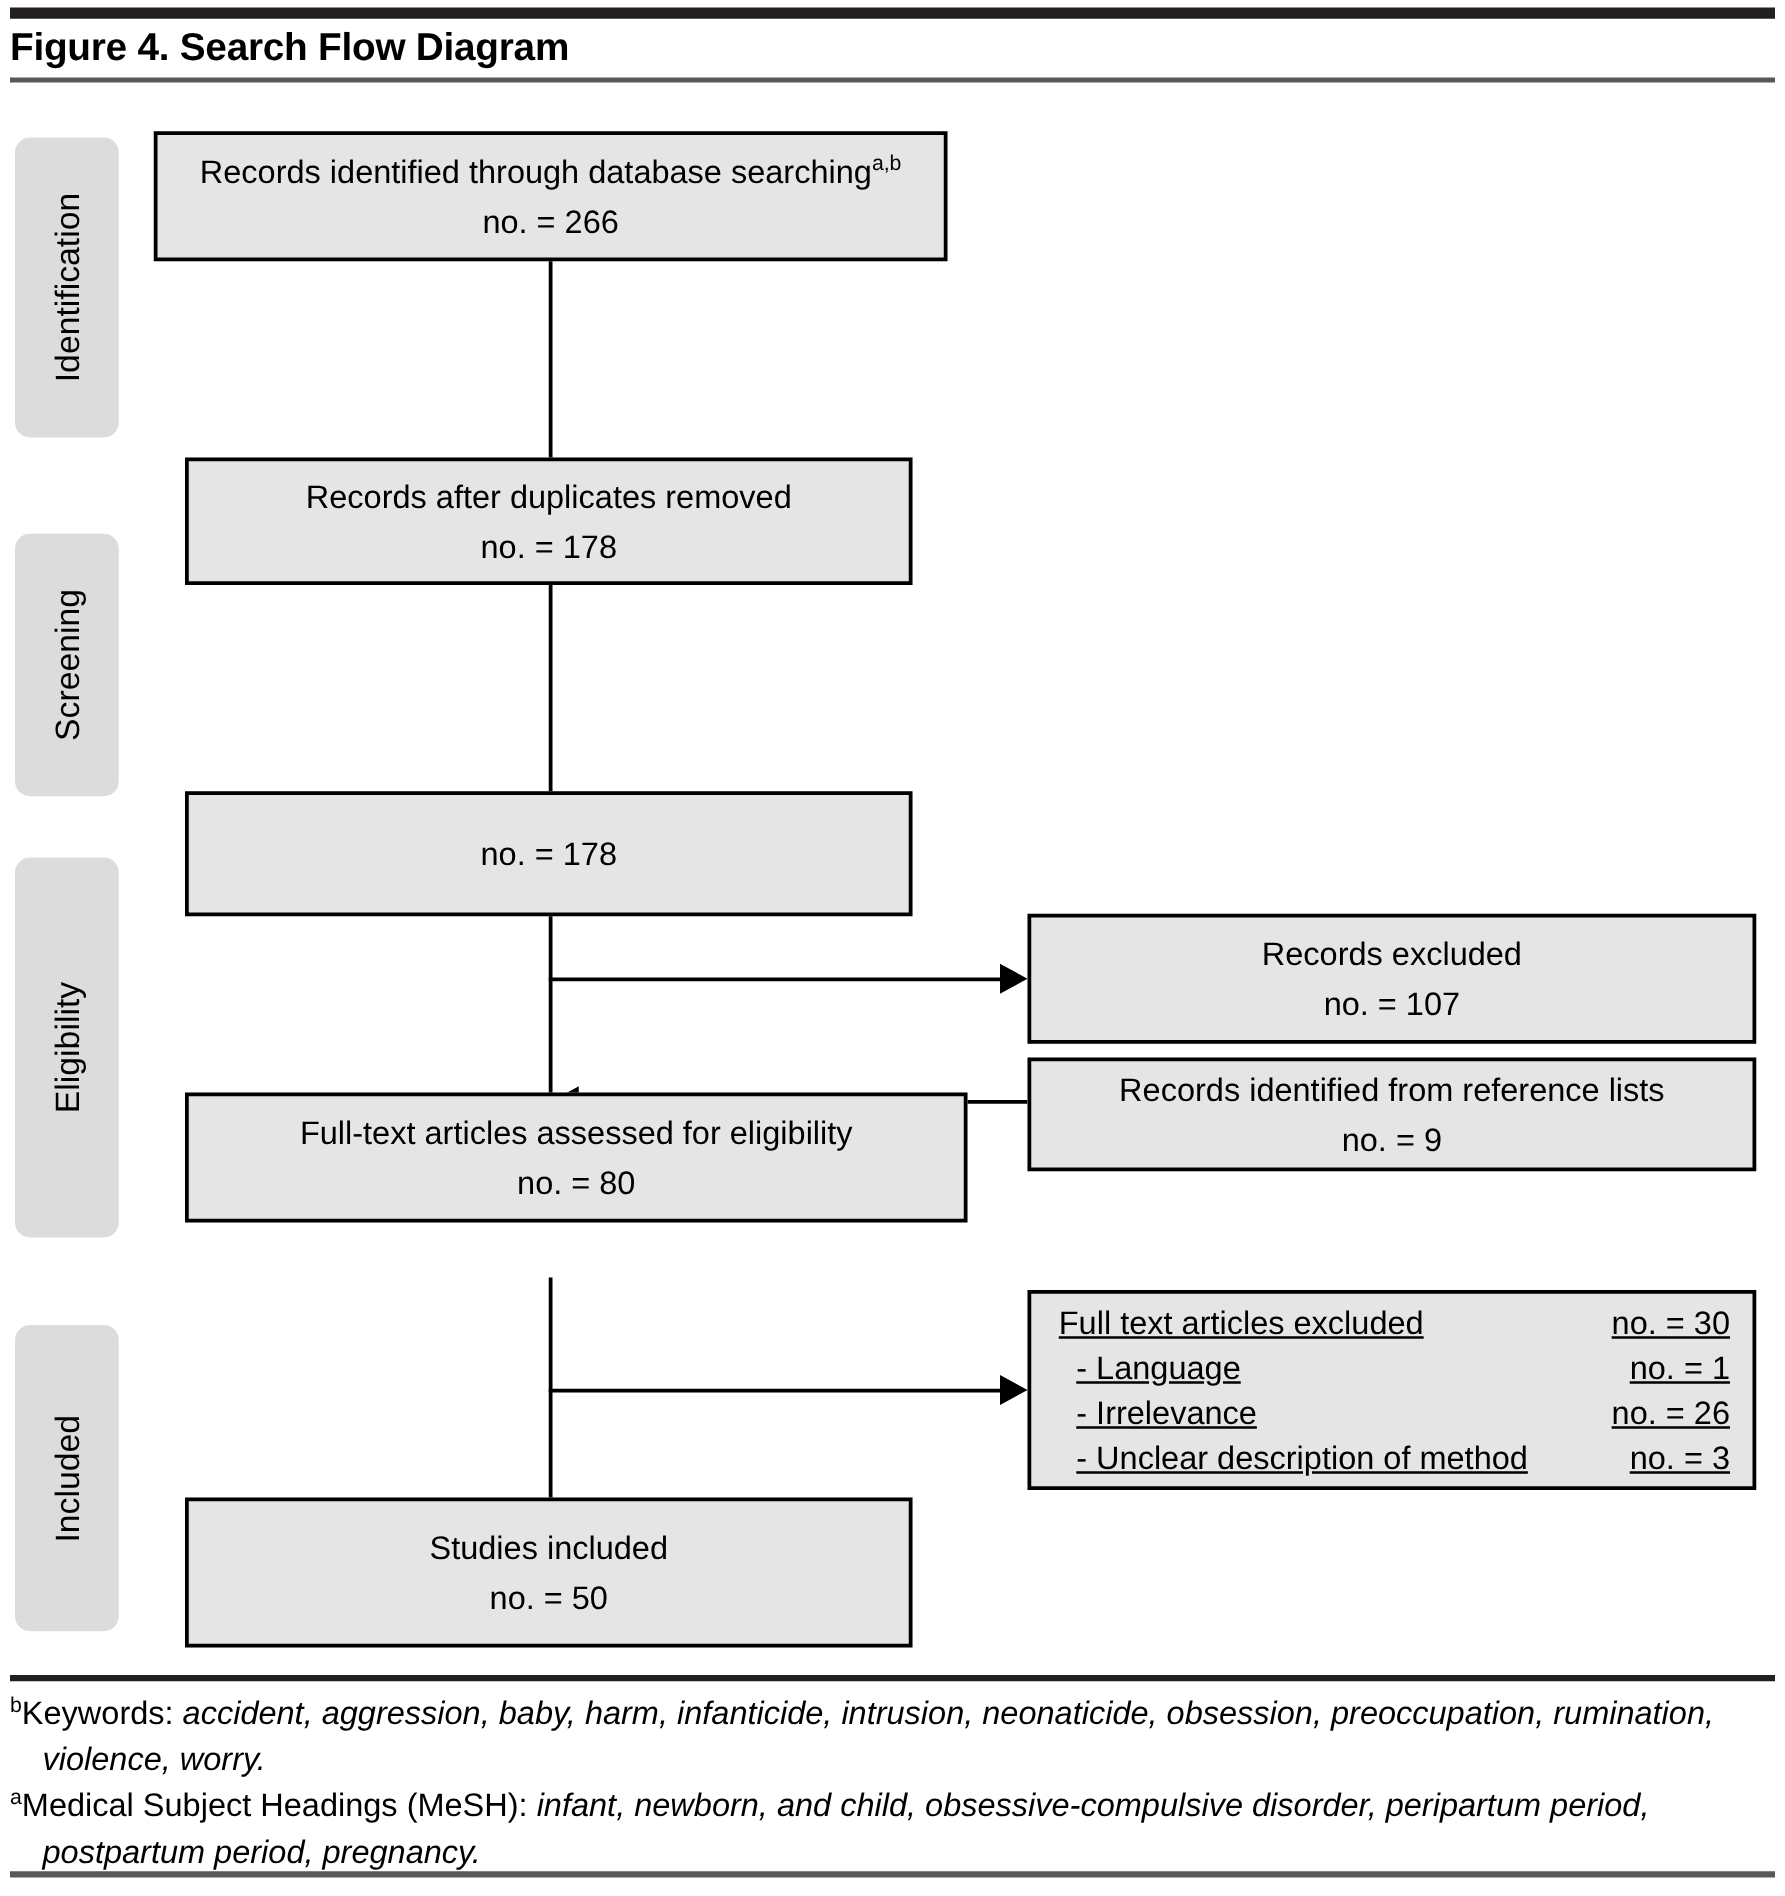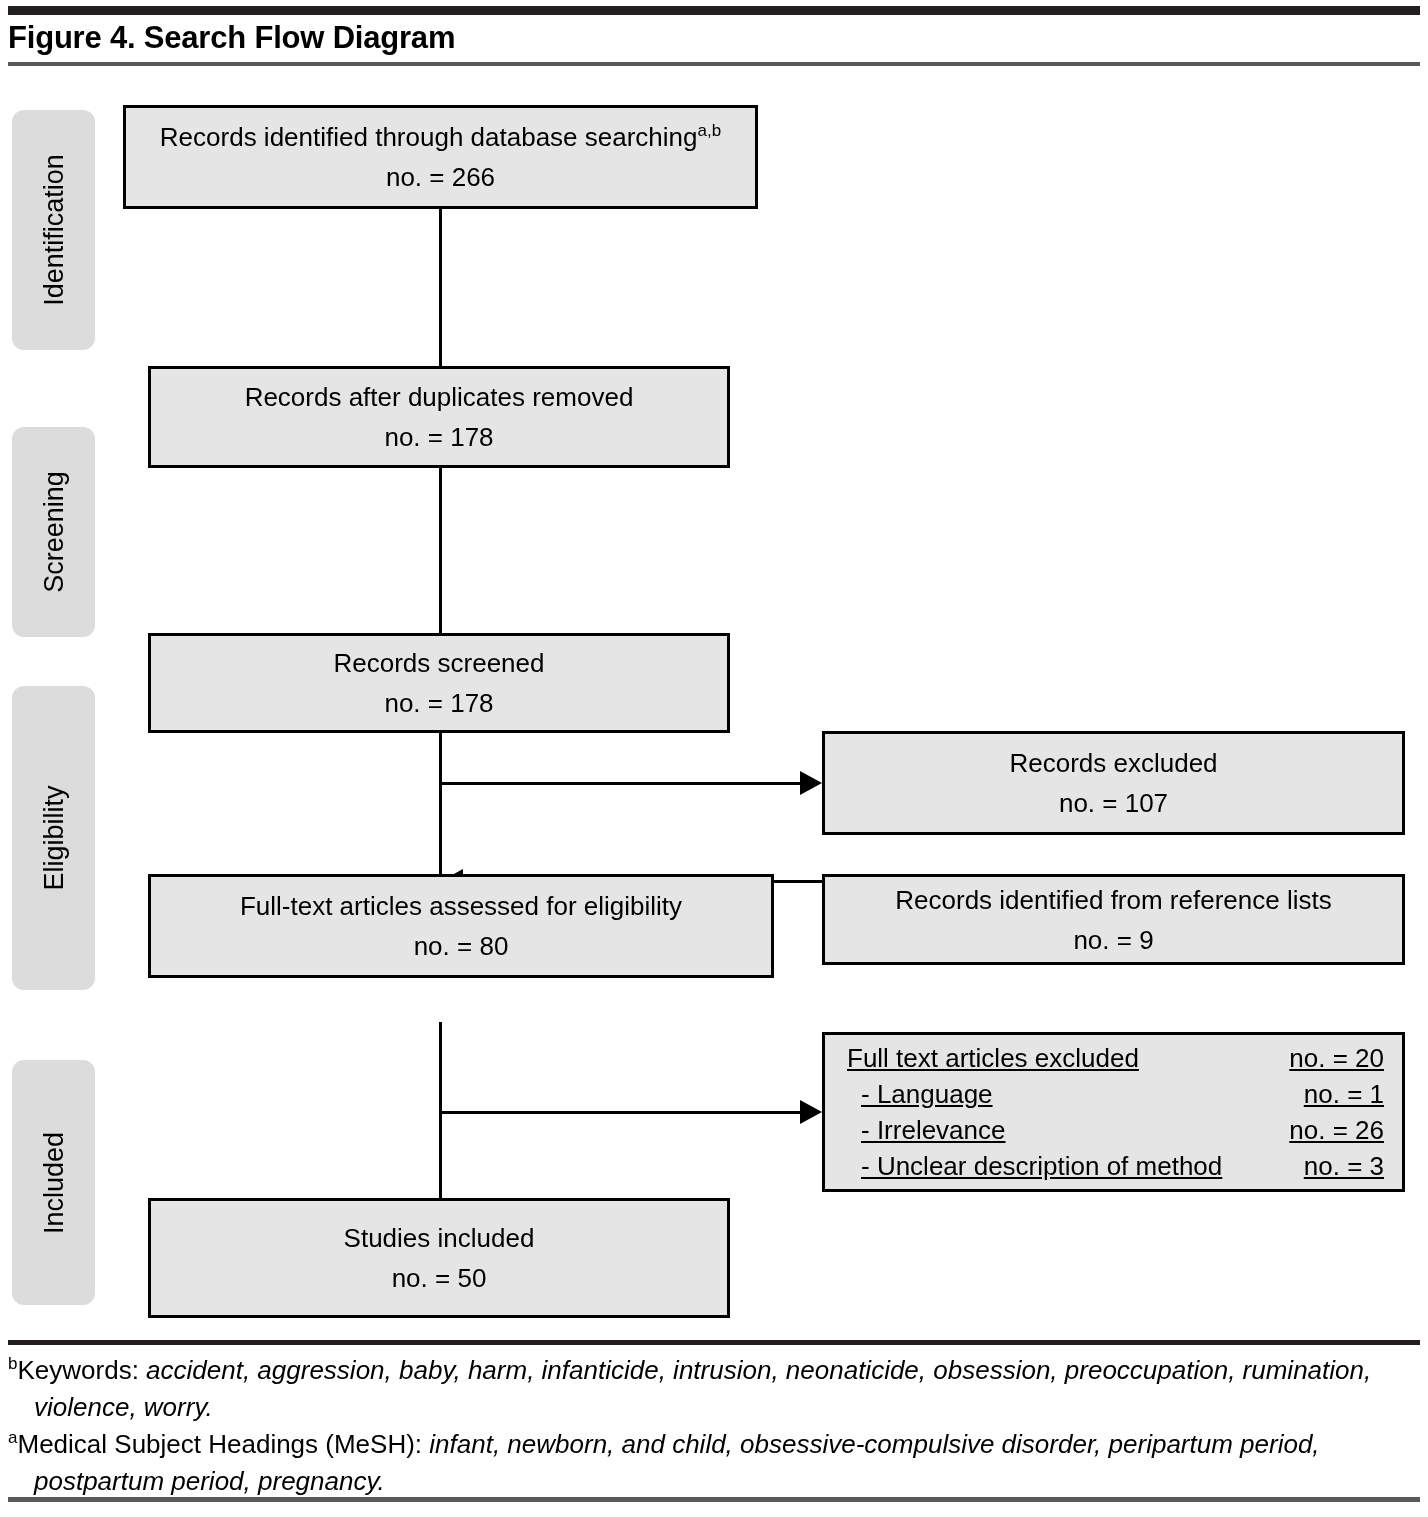--- a/index.html
+++ b/index.html
@@ -215,51 +215,50 @@
 
   <div class="fbox" style="left:148px; top:366px; width:582px; height:102px;">
     <div class="btxt">
       <span class="ln">Records after duplicates removed</span>
       <span class="ln">no. = 178</span>
     </div>
   </div>
 
   <div class="fbox" style="left:148px; top:633px; width:582px; height:100px;">
     <div class="btxt">
-      <span class="ln">Records screened</span>
       <span class="ln">no. = 178</span>
     </div>
   </div>
 
   <div class="fbox" style="left:822px; top:731px; width:583px; height:104px;">
     <div class="btxt">
       <span class="ln">Records excluded</span>
       <span class="ln">no. = 107</span>
     </div>
   </div>
 
-  <div class="fbox" style="left:822px; top:846px; width:583px; height:91px;margin-top:28px;">
+  <div class="fbox" style="left:822px; top:846px; width:583px; height:91px;">
     <div class="btxt">
       <span class="ln">Records identified from reference lists</span>
       <span class="ln">no. = 9</span>
     </div>
   </div>
 
   <div class="fbox" style="left:148px; top:874px; width:626px; height:104px;">
     <div class="btxt">
       <span class="ln">Full-text articles assessed for eligibility</span>
       <span class="ln">no. = 80</span>
     </div>
   </div>
 
   <div class="fbox detail" style="left:822px; top:1032px; width:583px; height:160px;">
     <div class="dtable">
       <div class="drow">
         <span class="dlabel">Full text articles excluded</span>
-        <span class="dnum">no. = 20</span>
+        <span class="dnum">no. = 30</span>
       </div>
       <div class="drow sub">
         <span class="dlabel">-  Language</span>
         <span class="dnum">no. = 1</span>
       </div>
       <div class="drow sub">
         <span class="dlabel">-  Irrelevance</span>
         <span class="dnum">no. = 26</span>
       </div>
       <div class="drow sub">

